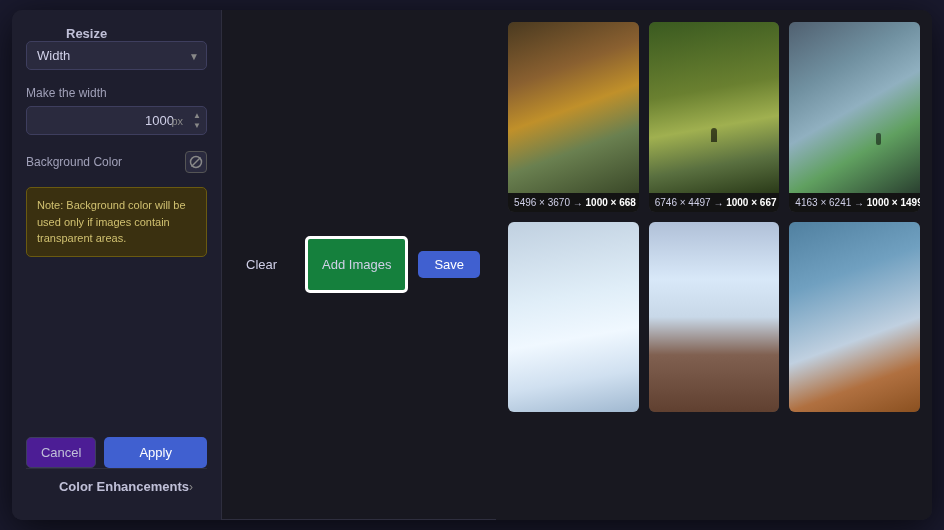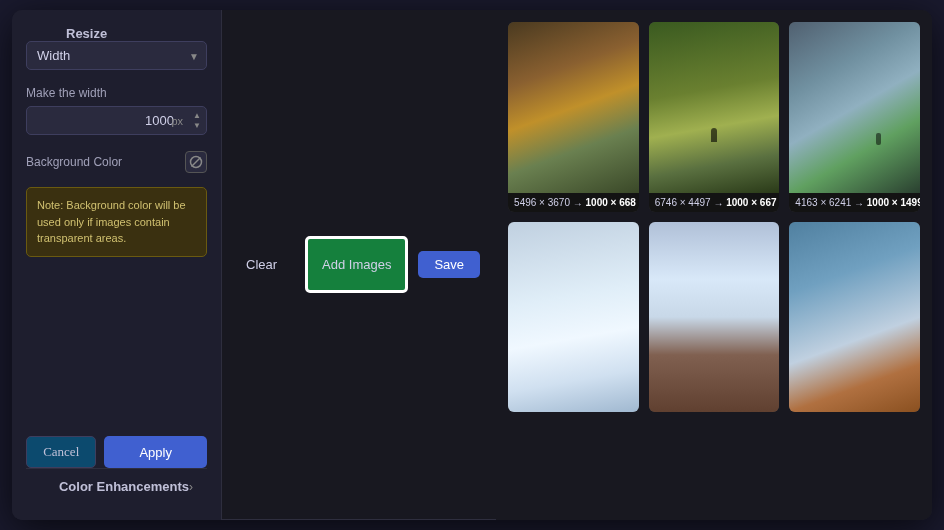--- a/index.html
+++ b/index.html
@@ -190,28 +190,27 @@
       line-height: 1.5;
       margin-bottom: auto;
     }
     .buttons-row {
       display: flex;
       gap: 8px;
       margin-top: 16px;
     }
     .btn-cancel {
       flex: 1;
-      background: #0c4a6e;
+      background: #4c1d95;
       border: 1px solid #3e3e5e;
       color: #c0c0d8;
       font-size: 13px;
       padding: 7px 0;
       border-radius: 5px;
       cursor: pointer;
-      font-family: Liberation Serif, serif;
     }
     .btn-apply {
       flex: 1.5;
       background: #4060d0;
       border: none;
       color: #fff;
       font-size: 13px;
       padding: 7px 0;
       border-radius: 5px;
       cursor: pointer;

